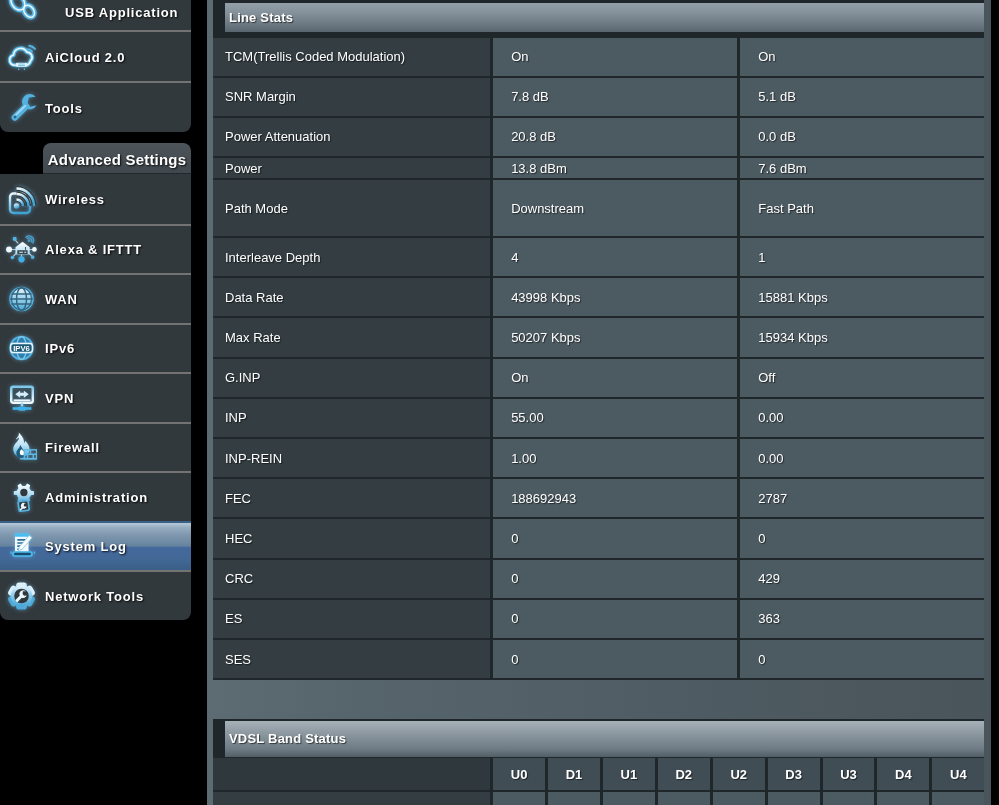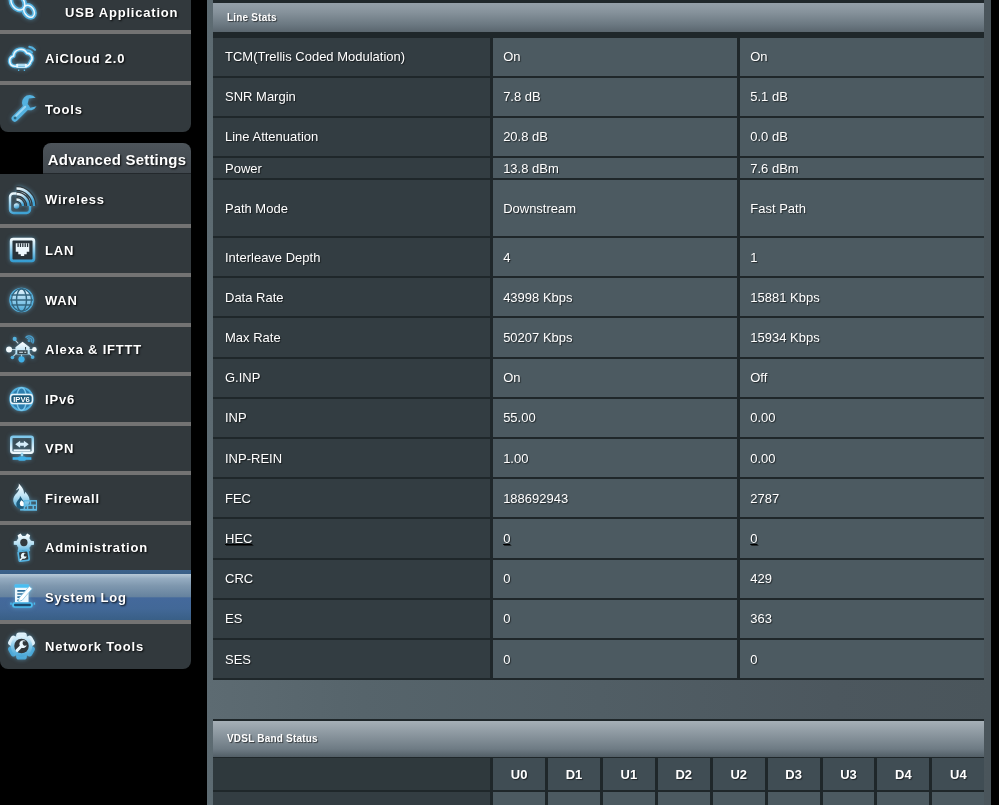--- a/index.html
+++ b/index.html
@@ -3,21 +3,21 @@
 <meta charset="utf-8">
 <style>
 * { margin:0; padding:0; box-sizing:border-box; }
 html,body { width:999px; height:805px; background:#000; overflow:hidden;
   font-family:"Liberation Sans", sans-serif; }
 #page { position:relative; width:999px; height:805px; }
 
 
 #side { position:absolute; left:0; top:0; width:191px; }
 .sblock { background:#32393d; border-radius:8px; overflow:hidden; }
-.sitem { position:relative; height:49px; border-top:4px solid #737373; }
+.sitem { position:relative; height:49px; border-top:2px solid #737373; }
 .sitem.first { border-top:none; }
 .sitem .lbl { position:absolute; left:45px; top:50%; transform:translateY(-50%);
   color:#fff; font-size:13px; font-weight:bold; letter-spacing:0.8px;
   text-shadow:1px 1px 2px rgba(0,0,0,0.9); white-space:nowrap; }
 .sitem .ico { position:absolute; left:7px; top:50%; transform:translateY(-50%);
   width:32px; height:32px; filter:drop-shadow(0 0 2px rgba(110,195,240,0.55)); }
 #blk1 { position:absolute; left:0; top:-21px; width:191px; }
 #blk1 .sitem { height:51px; }
 #adv { position:absolute; left:0; top:143px; width:191px; }
 #advhead { height:31px; background:linear-gradient(#4d545a,#40474d);
@@ -26,28 +26,28 @@
   text-shadow:1px 1px 2px rgba(0,0,0,0.9); border-bottom:1px solid #23282c;margin-left:43px; }
 #adv .sitem { height:49.5px; }
 .sitem.active { background:linear-gradient(to bottom,
   #b7c9d8 0%, #95acc1 10%, #7e97ae 26%, #66839f 49%, #44699c 52%,
   #426897 76%, #395f86 100%); border-top-color:transparent; }
 
 #content { position:absolute; left:207px; top:0; width:784.4px; height:805px;
   background:linear-gradient(to right,#5d6b72 0%, #56646b 20%, #515e65 50%, #4c575e 80%, #4a555b 100%); }
 .tblwrap { position:absolute; left:6px; width:771.4px; background:#1f272a; }
 .titlebar { height:29.5px; letter-spacing:0.2px; background:linear-gradient(to bottom,#97a2aa 0%,#8b97a0 25%,#6e7b84 70%,#5a666e 100%);
-  color:#fff; font-size:10px; font-weight:bold; line-height:29px; padding-left:14px;
-  text-shadow:1px 1px 1px rgba(0,0,0,0.6); }
+  color:#fff; font-size:13px; font-weight:bold; line-height:29px; padding-left:4px;
+  text-shadow:1px 1px 1px rgba(0,0,0,0.6);margin-left:12px; }
 table { border-collapse:separate; border-spacing:0; table-layout:fixed; width:771.4px; }
 td,th { overflow:hidden; white-space:nowrap; }
 th { color:#fff; font-size:13px; font-weight:bold; background:#404d54; text-align:center; text-shadow:1px 1px 1px rgba(0,0,0,0.55); }
 td.lab { background:#333d42; color:#fff; font-size:13px; padding-left:12px; text-align:left; font-weight:normal; text-shadow:1px 1px 1px rgba(0,0,0,0.55); }
 th.lab { background:#2f393d; }
-td.val { background:#4c5a61; color:#fff; font-size:13px; padding-left:10px; text-align:left; text-shadow:1px 1px 1px rgba(0,0,0,0.55); }
+td.val { background:#4c5a61; color:#fff; font-size:13px; padding-left:18px; text-align:left; text-shadow:1px 1px 1px rgba(0,0,0,0.55); }
 .bl { border-left:3px solid #1f272a; }
 .bt { border-top:2px solid #1f272a; }
 </style>
 </head>
 <body>
 <div id="page">
 
 <div id="content">
 
   <div class="tblwrap" id="t1" style="top:0; padding-top:2.5px;">
@@ -64,21 +64,21 @@
               <td class="lab bt">TCM(Trellis Coded Modulation)</td>
               <td class="val bl bt">On</td>
               <td class="val bl bt">On</td>
             </tr>
       <tr style="height:40.2px;">
               <td class="lab bt">SNR Margin</td>
               <td class="val bl bt">7.8 dB</td>
               <td class="val bl bt">5.1 dB</td>
             </tr>
       <tr style="height:40.2px;">
-              <td class="lab bt">Line Attenuation</td>
+              <td class="lab bt">Power Attenuation</td>
               <td class="val bl bt">20.8 dB</td>
               <td class="val bl bt">0.0 dB</td>
             </tr>
       <tr style="height:22px;">
               <td class="lab bt">Power</td>
               <td class="val bl bt">13.8 dBm</td>
               <td class="val bl bt">7.6 dBm</td>
             </tr>
       <tr style="height:58px;">
               <td class="lab bt">Path Mode</td>
@@ -113,21 +113,21 @@
       <tr style="height:40.2px;">
               <td class="lab bt">INP-REIN</td>
               <td class="val bl bt">1.00</td>
               <td class="val bl bt">0.00</td>
             </tr>
       <tr style="height:40.2px;">
               <td class="lab bt">FEC</td>
               <td class="val bl bt">188692943</td>
               <td class="val bl bt">2787</td>
             </tr>
-      <tr style="height:40.2px;text-decoration:underline;">
+      <tr style="height:40.2px;">
               <td class="lab bt">HEC</td>
               <td class="val bl bt">0</td>
               <td class="val bl bt">0</td>
             </tr>
       <tr style="height:40.2px;">
               <td class="lab bt">CRC</td>
               <td class="val bl bt">0</td>
               <td class="val bl bt">429</td>
             </tr>
       <tr style="height:40.2px;">
@@ -245,51 +245,20 @@
           <path d="M9.5 16.5 a6.5 6.5 0 0 1 6.5 6.5" fill="none" stroke="#32393d" stroke-width="5"></path>
           <path d="M9.5 16.5 a6.5 6.5 0 0 1 6.5 6.5" fill="none" stroke="url(#gwl)" stroke-width="2.5"></path>
           <path d="M9.5 11 a12 12 0 0 1 12 12" fill="none" stroke="#32393d" stroke-width="5"></path>
           <path d="M9.5 11 a12 12 0 0 1 12 12" fill="none" stroke="url(#gwl)" stroke-width="2.5"></path>
           <path d="M9.5 5.5 a17.5 17.5 0 0 1 17.5 17.5" fill="none" stroke="#32393d" stroke-width="5"></path>
           <path d="M9.5 5.5 a17.5 17.5 0 0 1 17.5 17.5" fill="none" stroke="url(#gwl)" stroke-width="2.5"></path>
         </svg>
         <span class="lbl">Wireless</span>
           </div>
       <div class="sitem">
-        <svg class="ico" viewBox="0 0 32 32" style="width:27px; height:30px; left:9px;">
-          <defs>
-                <linearGradient id="gl" x1="0" y1="0" x2="0" y2="1">
-            <stop offset="0" stop-color="#f2fafd"></stop>
-                  <stop offset="0.5" stop-color="#8ecdec"></stop>
-                  <stop offset="1" stop-color="#369dd1"></stop>
-          </linearGradient>
-              </defs>
-          <rect x="2.5" y="3" width="27" height="26" rx="2.5" fill="#28333a" stroke="url(#gl)" stroke-width="3.2"></rect>
-          <path d="M8 8 h16 v10 h-3 v3 h-3 v2 h-4 v-2 h-3 v-3 h-3 z" fill="#eef8fd"></path>
-          <path d="M10.8 8 v4.5 M13.6 8 v4.5 M16.4 8 v4.5 M19.2 8 v4.5 M22 8 v4.5" stroke="#28333a" stroke-width="1.5"></path>
-        </svg>
-        <span class="lbl">LAN</span>
-          </div>
-      <div class="sitem">
-        <svg class="ico" viewBox="0 0 32 32" style="width:29px; height:29px;">
-          <defs>
-                <linearGradient id="gw" x1="0" y1="0" x2="0" y2="1">
-            <stop offset="0" stop-color="#e8f5fc"></stop>
-                  <stop offset="0.45" stop-color="#9fd4ef"></stop>
-                  <stop offset="1" stop-color="#4aa9d8"></stop>
-          </linearGradient>
-              </defs>
-          <circle cx="16" cy="16" r="12.5" fill="url(#gw)" stroke="#54b2e0" stroke-width="2"></circle>
-          <ellipse cx="16" cy="16" rx="5.5" ry="12.5" fill="none" stroke="#33647e" stroke-width="1.6"></ellipse>
-          <ellipse cx="16" cy="16" rx="11" ry="12.4" fill="none" stroke="#33647e" stroke-width="1.2"></ellipse>
-          <path d="M5 10.5 h22 M3.5 16 h25 M5 21.5 h22" stroke="#33647e" stroke-width="1.6" fill="none"></path>
-        </svg>
-        <span class="lbl">WAN</span>
-          </div>
-      <div class="sitem">
         <svg class="ico" viewBox="0 0 36 32" style="width:34px; height:30px; left:5px;">
           <defs>
                 <linearGradient id="gx" x1="0" y1="0" x2="0" y2="1">
             <stop offset="0" stop-color="#ffffff"></stop>
                   <stop offset="1" stop-color="#a9dcf4"></stop>
           </linearGradient>
               </defs>
           <path d="M5.5 16.5 h26 M10.2 6 L14 10 M8.5 24 L12 20.5 M17.5 25.5 v-4 M28.5 23.5 L25 20" stroke="#b9cdd8" stroke-width="1.2" fill="none"></path>
           <g stroke="#4a9ecb" fill="none" transform="rotate(40 25.5 7)">
             <circle cx="25.5" cy="7" r="0.9" stroke-width="1.2"></circle>
@@ -304,20 +273,36 @@
           <circle cx="4.2" cy="16.5" r="3.2" fill="#f2fafd"></circle>
           <circle cx="31.2" cy="16.4" r="2.5" fill="#f2fafd"></circle>
           <circle cx="7.8" cy="25" r="1.9" fill="#54b2e0"></circle>
           <circle cx="17.5" cy="27" r="3.3" fill="#3fb0e8"></circle>
           <circle cx="29.3" cy="24.6" r="2" fill="#54b2e0"></circle>
         </svg>
         <span class="lbl">Alexa &amp; IFTTT</span>
           </div>
       <div class="sitem">
         <svg class="ico" viewBox="0 0 32 32" style="width:29px; height:29px;">
+          <defs>
+                <linearGradient id="gw" x1="0" y1="0" x2="0" y2="1">
+            <stop offset="0" stop-color="#e8f5fc"></stop>
+                  <stop offset="0.45" stop-color="#9fd4ef"></stop>
+                  <stop offset="1" stop-color="#4aa9d8"></stop>
+          </linearGradient>
+              </defs>
+          <circle cx="16" cy="16" r="12.5" fill="url(#gw)" stroke="#54b2e0" stroke-width="2"></circle>
+          <ellipse cx="16" cy="16" rx="5.5" ry="12.5" fill="none" stroke="#33647e" stroke-width="1.6"></ellipse>
+          <ellipse cx="16" cy="16" rx="11" ry="12.4" fill="none" stroke="#33647e" stroke-width="1.2"></ellipse>
+          <path d="M5 10.5 h22 M3.5 16 h25 M5 21.5 h22" stroke="#33647e" stroke-width="1.6" fill="none"></path>
+        </svg>
+        <span class="lbl">WAN</span>
+          </div>
+      <div class="sitem">
+        <svg class="ico" viewBox="0 0 32 32" style="width:29px; height:29px;">
           <circle cx="16" cy="16" r="12.5" fill="#2e7eae" stroke="#54b2e0" stroke-width="2"></circle>
           <ellipse cx="16" cy="16" rx="5.5" ry="12.5" fill="none" stroke="#7cc8ec" stroke-width="1.5"></ellipse>
           <path d="M4.5 11 h23 M4.5 21 h23" stroke="#7cc8ec" stroke-width="1.5"></path>
           <rect x="4" y="11" width="24" height="10" rx="3" fill="#1b5878" stroke="#e8f5fc" stroke-width="1.6"></rect>
           <text x="16" y="19.5" text-anchor="middle" font-family="Liberation Sans, sans-serif" font-size="8.5" font-weight="bold" fill="#ffffff">IPV6</text>
         </svg>
         <span class="lbl">IPv6</span>
           </div>
       <div class="sitem">
         <svg class="ico" viewBox="0 0 32 32" style="width:30px; height:32px;">

